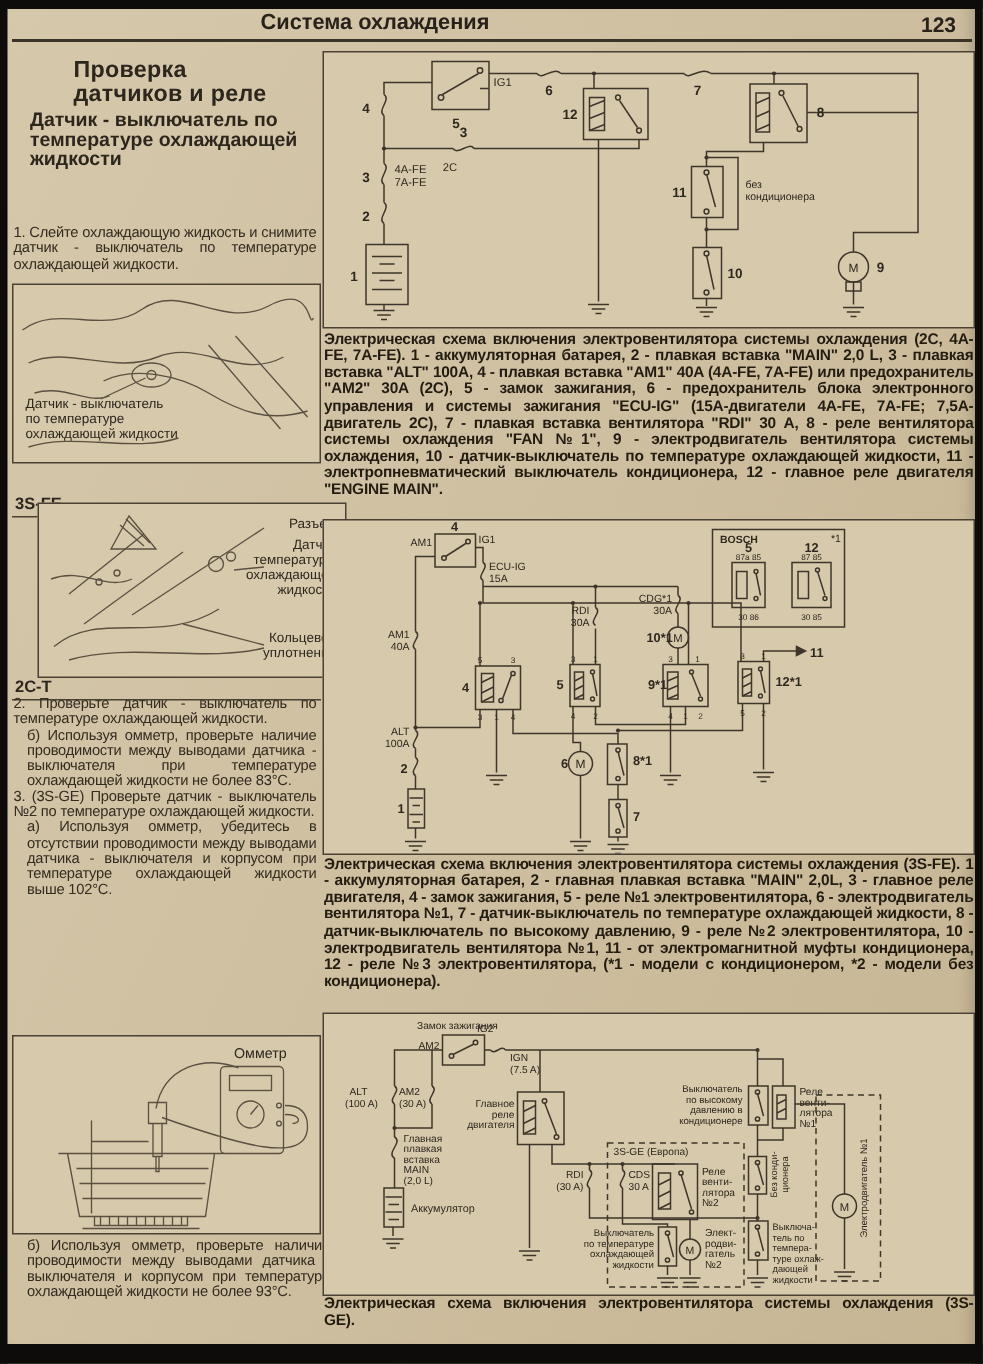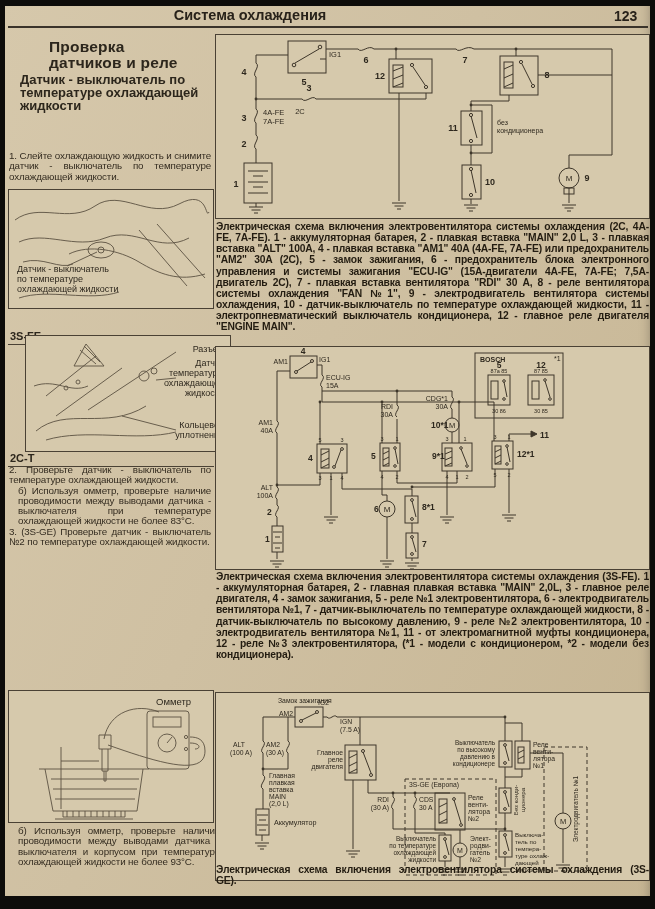--- a/index.html
+++ b/index.html
@@ -99,20 +99,21 @@
         <text x="198" y="102">уплотнение</text>
       </g>
     </svg>
   </div>
   <div class="abs figcap" style="left:8px;top:451px;width:204px;padding:1px 0 2px 2px;">2С-Т</div>
 
   <div class="abs" style="left:9px;top:465px;width:202px;">
     <div class="bt">2. Проверьте датчик - выключатель по температуре охлаждающей жидкости.</div>
     <div class="bt sub">б) Используя омметр, проверьте наличие проводимости между выводами датчика - выключателя при температуре охлаждающей жидкости не более 83°С.</div>
     <div class="bt">3. (3S-GE) Проверьте датчик - выключатель №2 по температуре охлаждающей жидкости.</div>
+    <div class="bt sub">а) Используя омметр, убедитесь в отсутствии проводимости между выводами датчика - выключателя и корпусом при температуре охлаждающей жидкости выше 102°С.</div>
   </div>
 
   <div class="figbox" style="left:8px;top:690px;width:204px;height:131px;">
     <svg width="204" height="131" viewBox="0 0 204 131">
       <g class="sk">
         <rect x="138" y="20" width="42" height="58" rx="3"></rect>
         <rect x="144" y="26" width="28" height="10"></rect>
         <circle cx="158" cy="52" r="9"></circle>
           <path d="M158,52 L163,46"></path>
         <circle cx="177" cy="46" r="1.6"></circle>
@@ -383,21 +384,21 @@
         <text x="251" y="132">2</text>
         <text x="279" y="92">3</text>
         <text x="293" y="92">1</text>
         <text x="279" y="130">5</text>
         <text x="293" y="130">2</text>
       </g>
     </svg>
   </div>
   <div class="abs cap" style="left:216px;top:571px;width:433px;">Электрическая схема включения электровентилятора системы охлаждения (3S-FE). 1 - аккумуляторная батарея, 2 - главная плавкая вставка "MAIN" 2,0L, 3 - главное реле двигателя, 4 - замок зажигания, 5 - реле №1 электровентилятора, 6 - электродвигатель вентилятора №1, 7 - датчик-выключатель по температуре охлаждающей жидкости, 8 - датчик-выключатель по высокому давлению, 9 - реле №2 электровентилятора, 10 - электродвигатель вентилятора №1, 11 - от электромагнитной муфты кондиционера, 12 - реле №3 электровентилятора, (*1 - модели с кондиционером, *2 - модели без кондиционера).</div>
 
-  <div class="figbox" style="left:215px;top:675px;width:433px;height:187px;margin-top:17px;">
+  <div class="figbox" style="left:215px;top:675px;width:433px;height:187px;">
     <svg width="433" height="187" viewBox="0 0 433 187">
       <g class="wire">
         <path d="M79,24 L72,24 L72,48 M72,60 L72,76 L47,76"></path>
         <path d="M72,48 c5,3 -5,9 0,12"></path>
         <path d="M47,76 L47,60 M47,48 L47,24 L72,24"></path>
         <path d="M47,48 c5,3 -5,9 0,12"></path>
         <path d="M47,76 L47,82 M47,96 L47,116"></path>
         <path d="M47,82 c6,3.5 -6,10.5 0,14"></path>
         <path d="M46,142 L46,148"></path>
         <path d="M107,24 L111,24 M121,24 L289,24 L289,48"></path>

